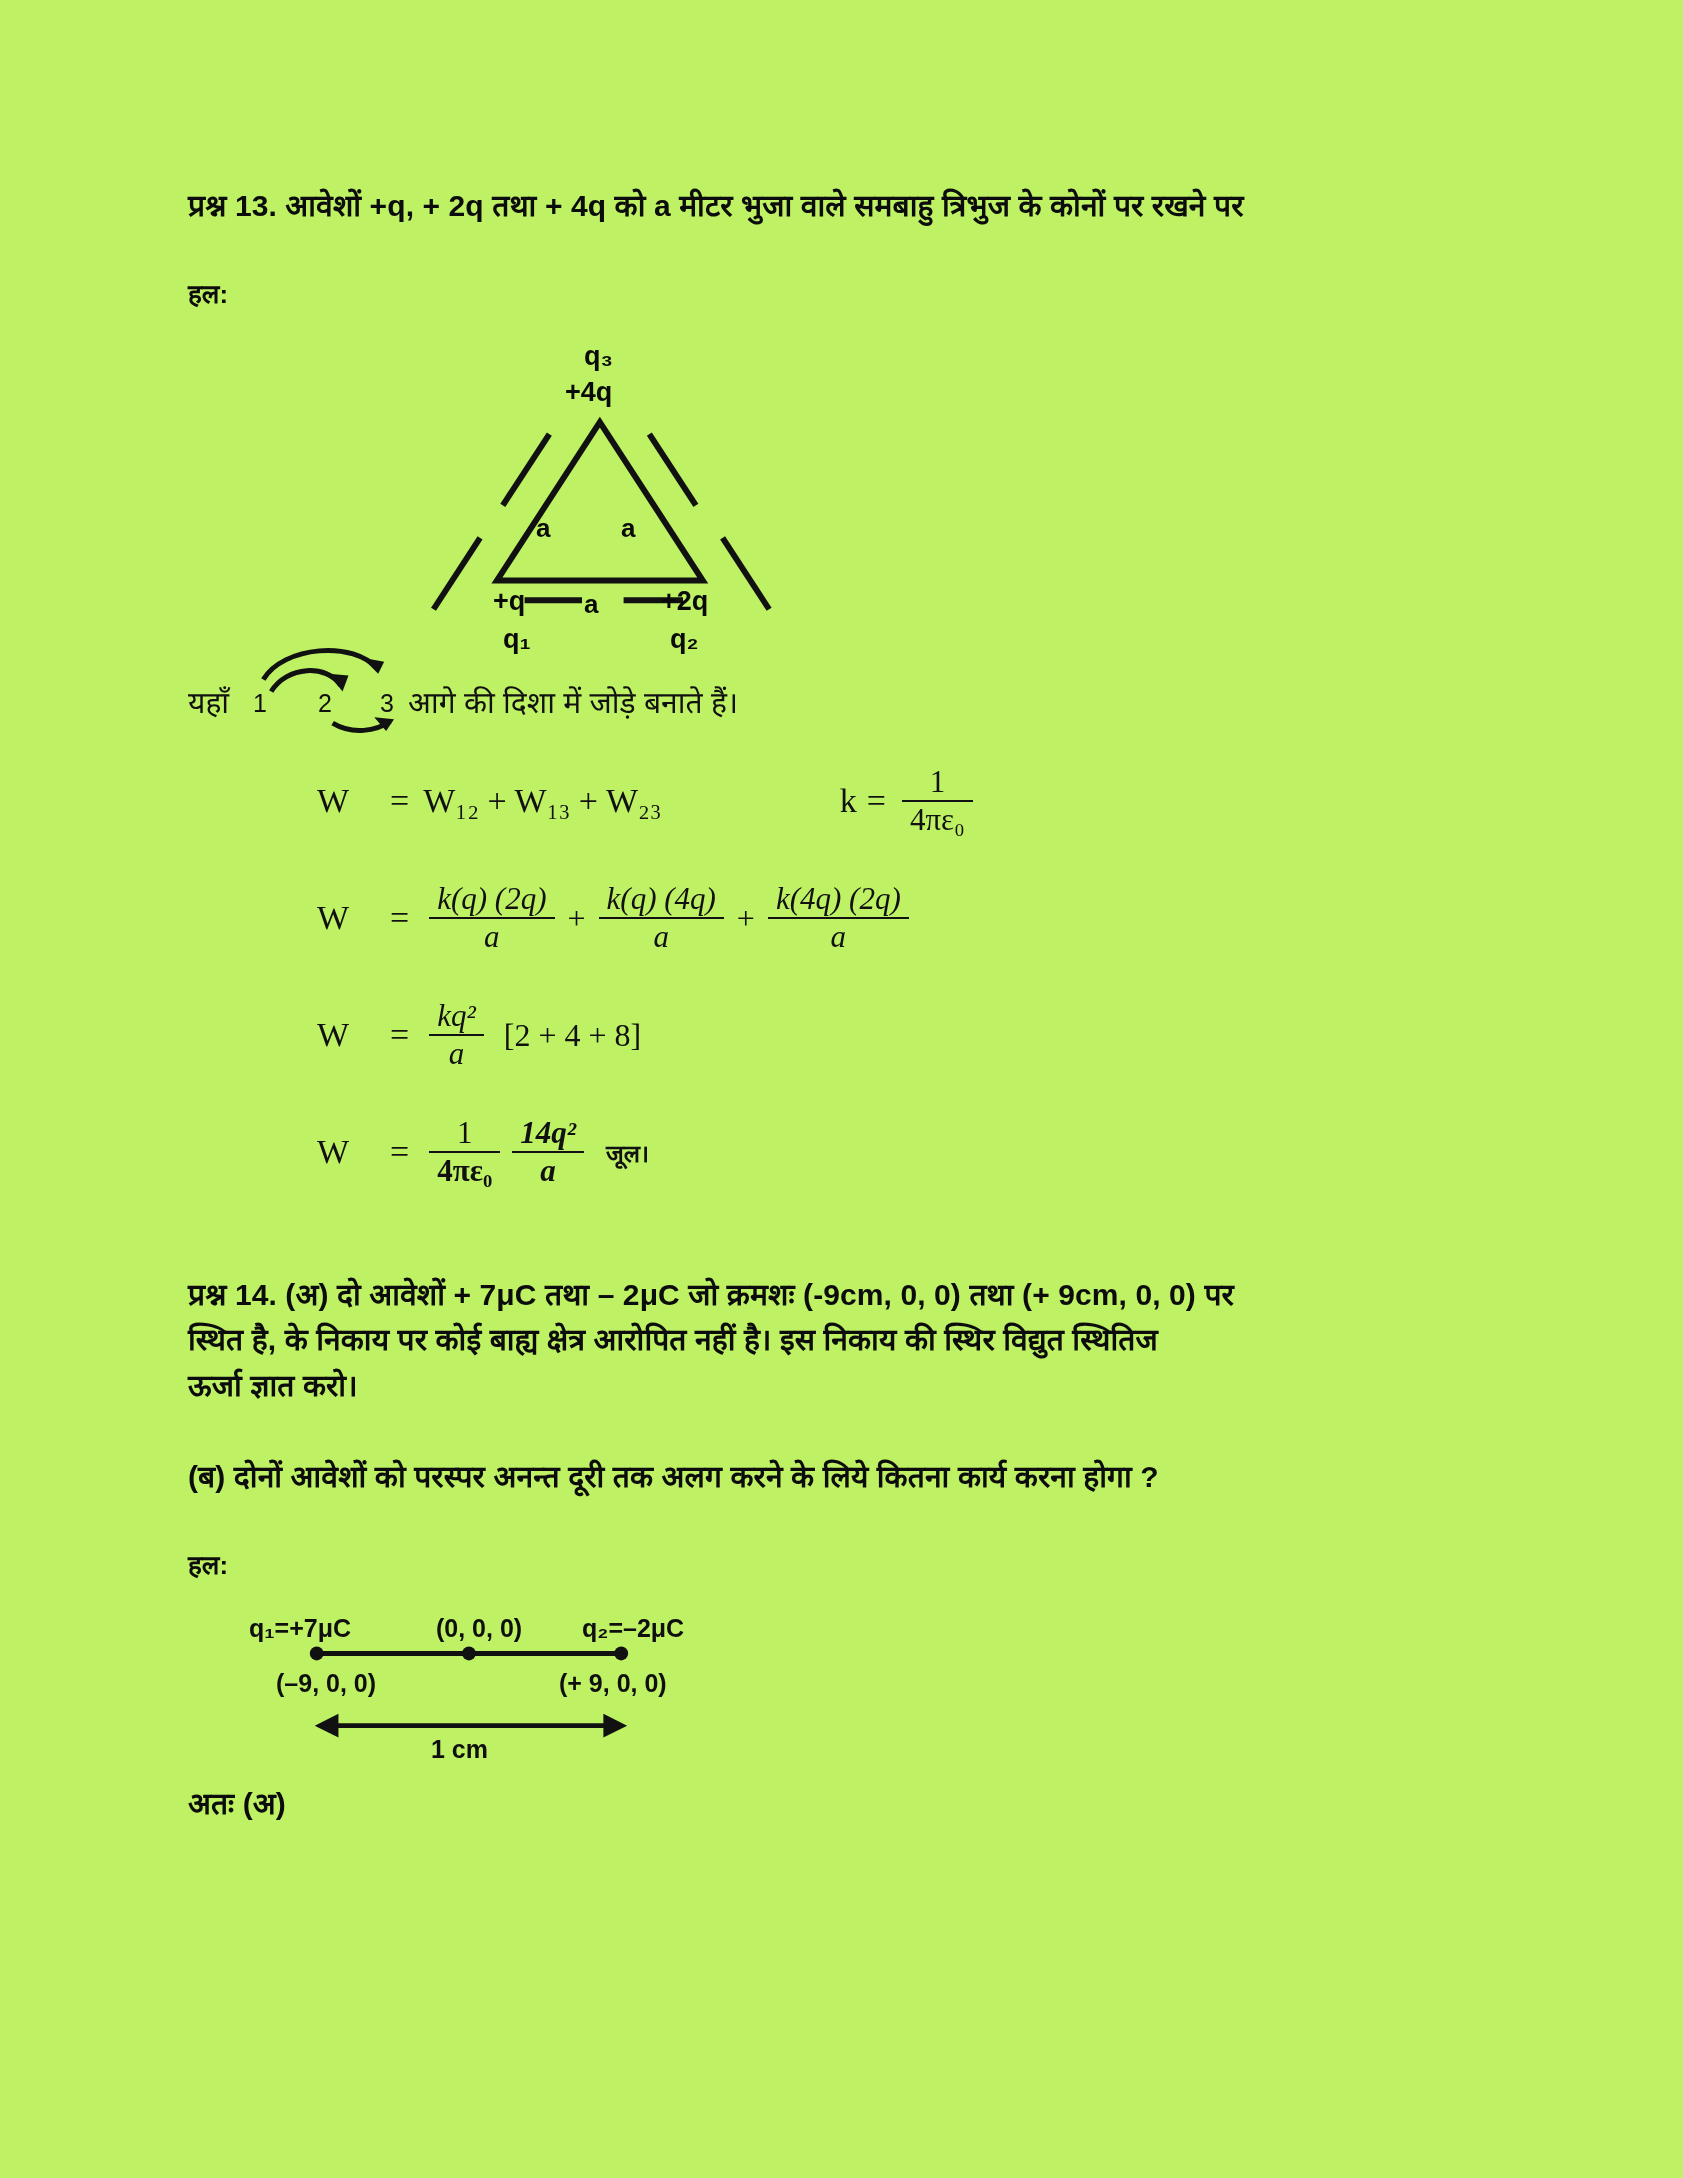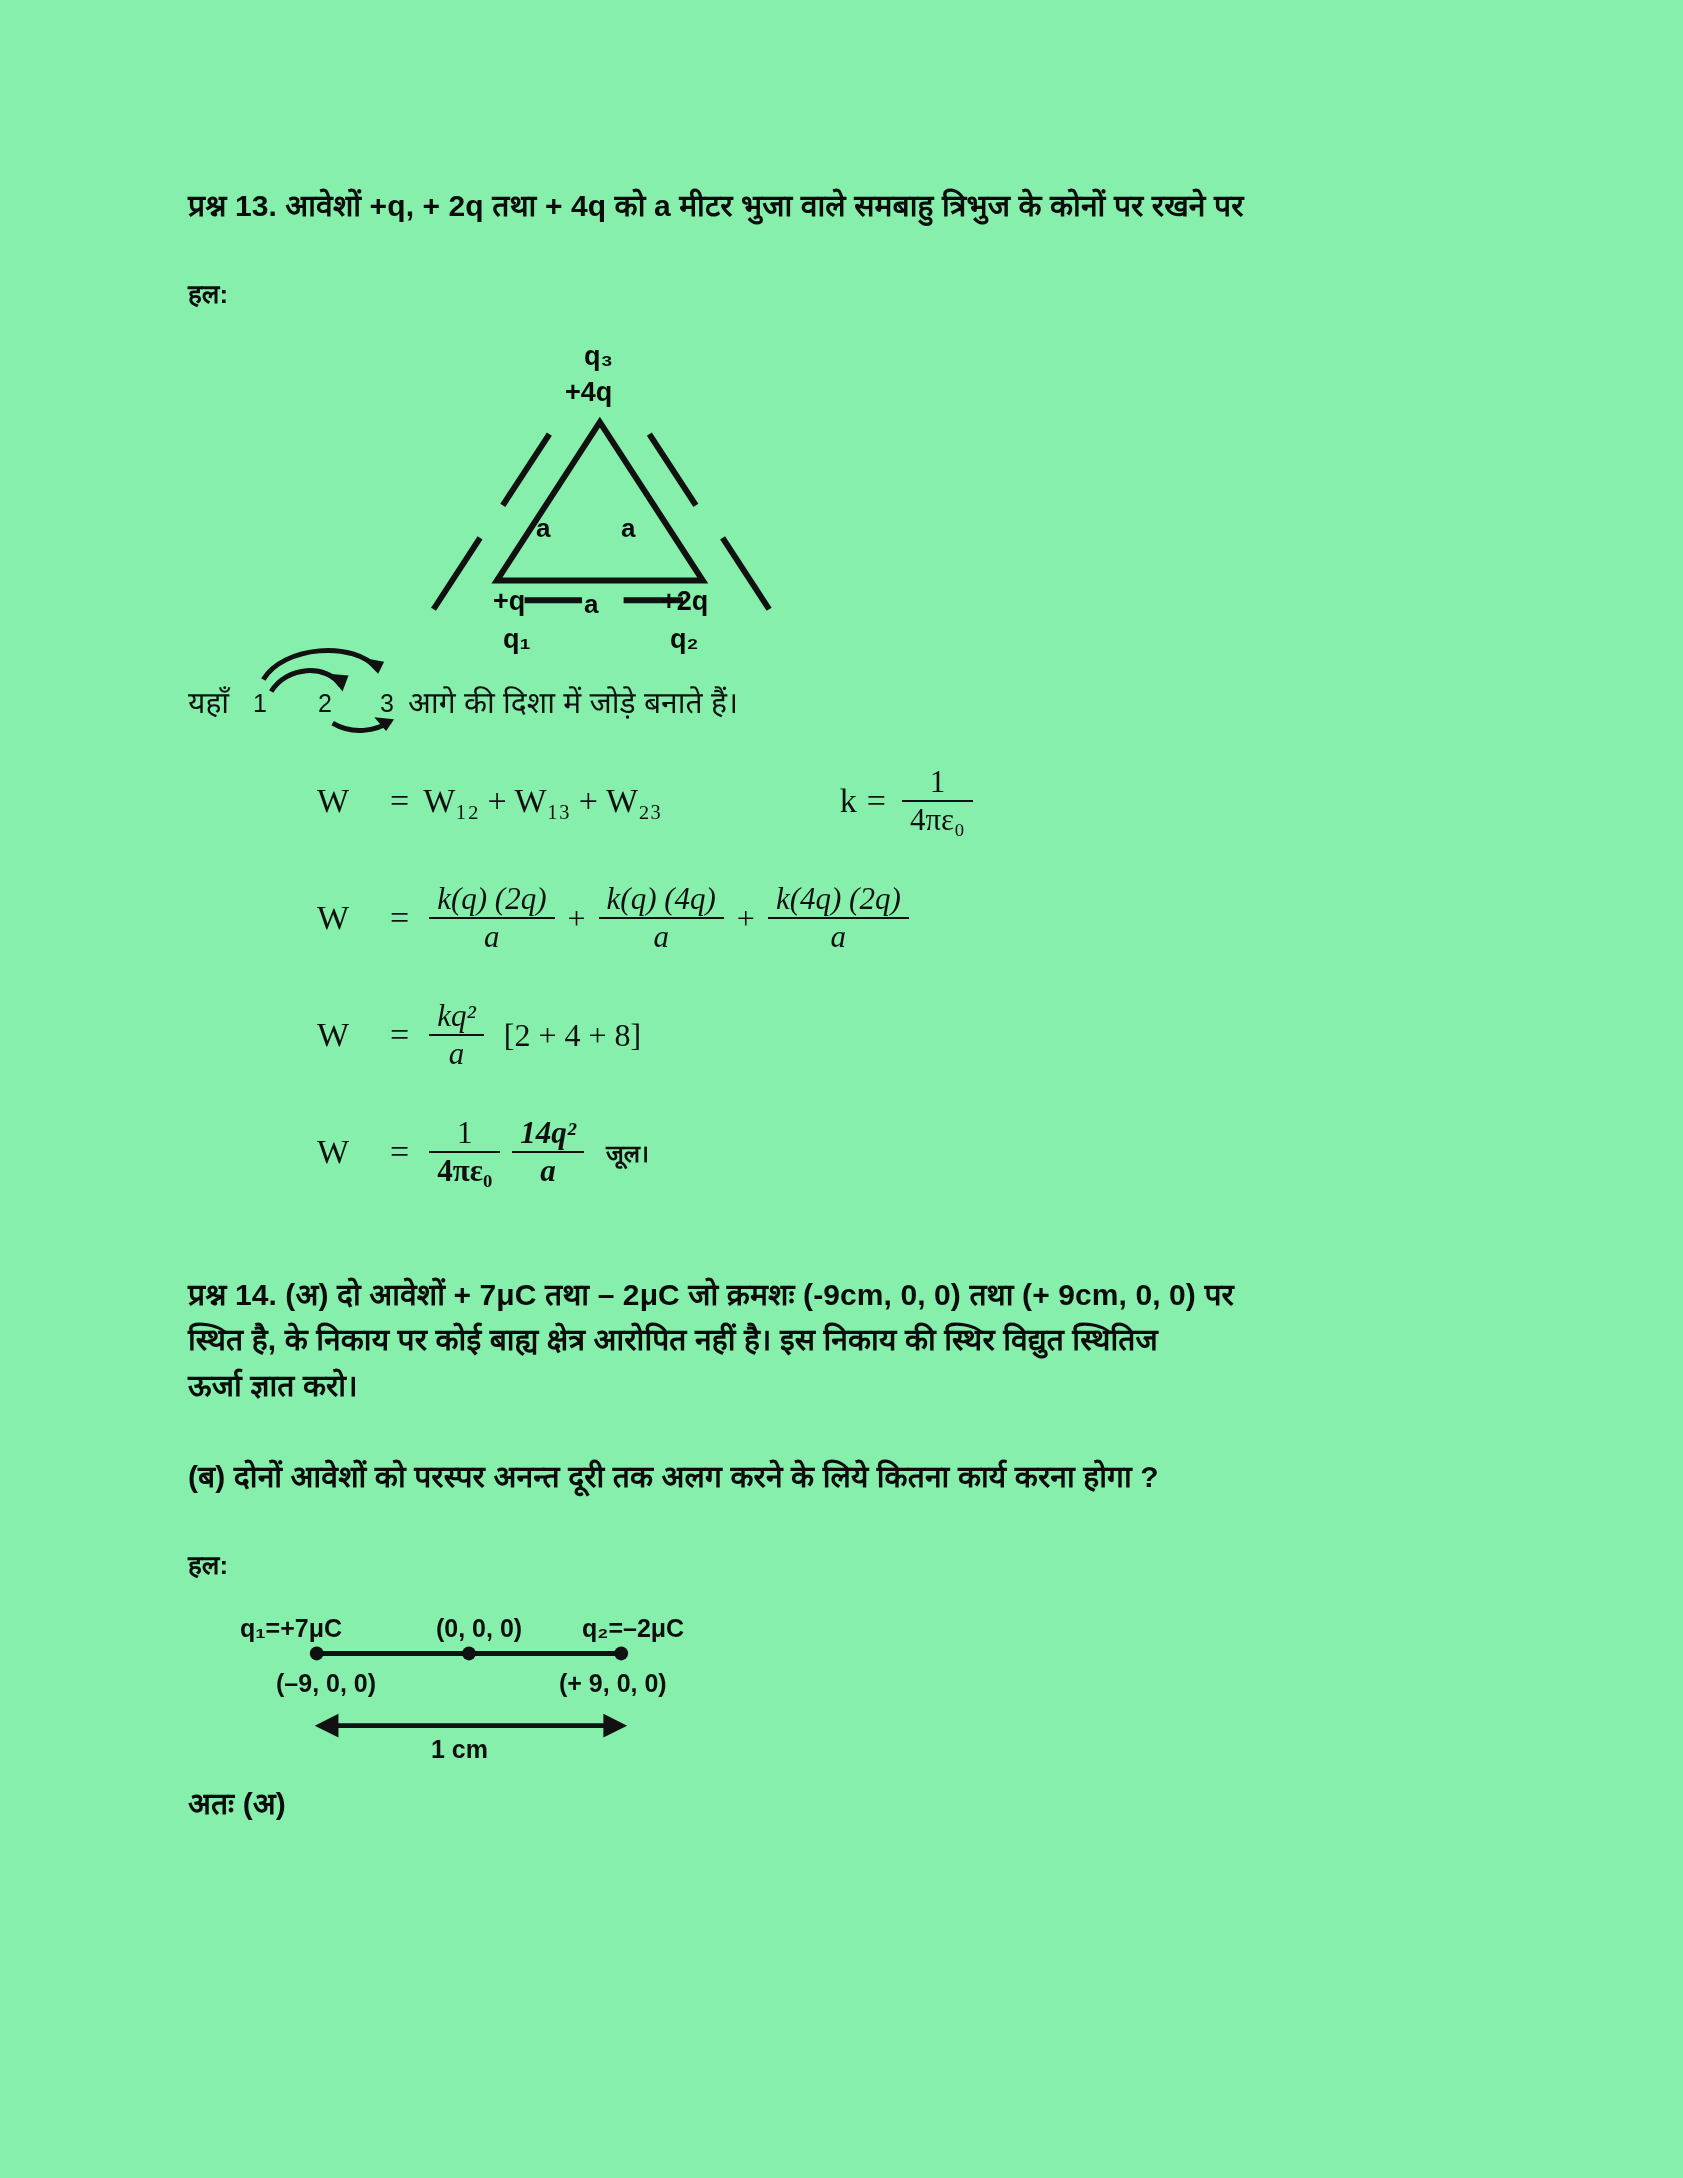--- a/index.html
+++ b/index.html
@@ -13,21 +13,21 @@
     font-family: "Liberation Sans", sans-serif;
     color: #111111;
     position: relative;
     overflow: hidden;
   }
   .page {
     position: absolute;
     left: 0; top: 0;
     width: 1683px;
     height: 2178px;
-    background: #86efac;
+    background: #bef264;
   }
   .content {
     position: absolute;
     left: 188px;
     top: 183px;
     width: 1277px;
   }
 
   
   .qtext {
@@ -165,21 +165,21 @@
   }
   .fig-line svg { position: absolute; left: 0; top: 0; }
   .fl-lbl {
     position: absolute;
     font-family: "Liberation Sans", sans-serif;
     font-weight: bold;
     font-size: 25px;
     color: #0f0f0f;
     white-space: nowrap;
   }
-  .fl-q1    { left: 52px;  top: 6px; }
+  .fl-q1    { left: 61px;  top: 6px; }
   .fl-orig  { left: 248px; top: 6px; }
   .fl-q2    { left: 394px; top: 6px; }
   .fl-c1    { left: 88px;  top: 61px; }
   .fl-c2    { left: 371px; top: 61px; }
   .fl-dist  { left: 243px; top: 127px; }
 </style>
 </head>
 <body>
 
 <div class="page">

